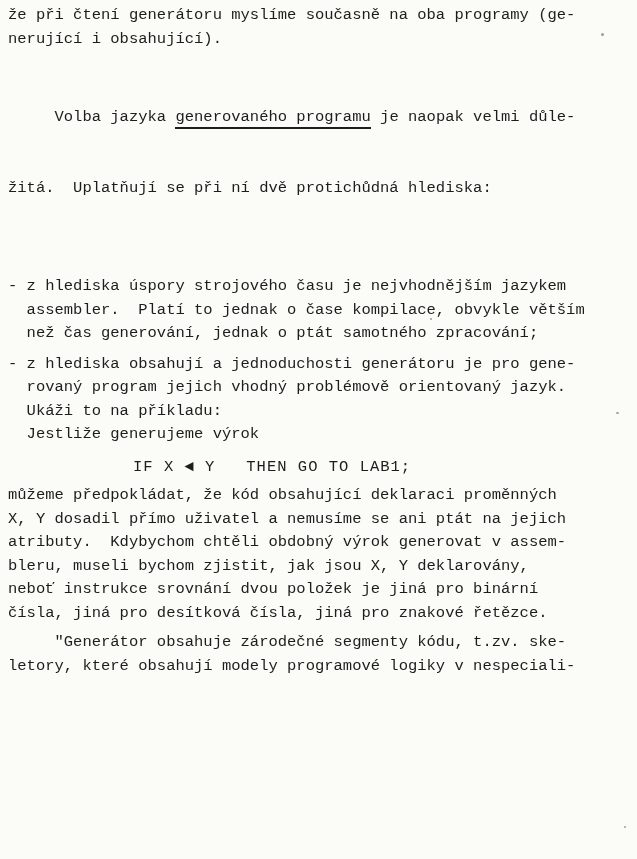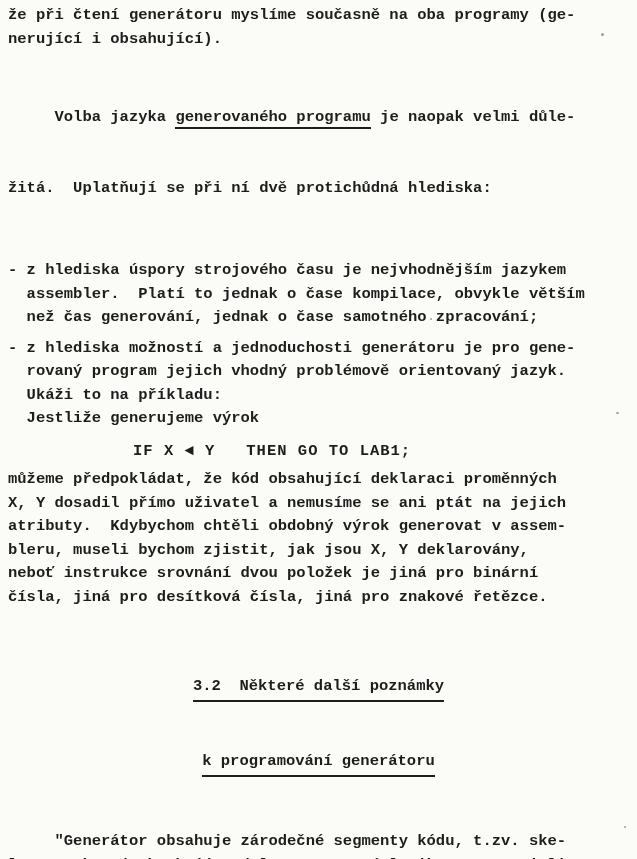--- a/index.html
+++ b/index.html
@@ -10,29 +10,29 @@
   .page {
     position: relative;
     width: 637px;
     height: 859px;
     box-sizing: border-box;
     background: #fbfbf8;
     padding: 4px 8px 0 8px;
     overflow: hidden;
     font-family: "Liberation Mono", "DejaVu Sans Mono", monospace;
     font-size: 15.5px;
-    font-weight: bold;
+    font-weight: normal;
     line-height: 23.5px;
     color: #1e1d1b;
     text-rendering: optimizeLegibility;
   }
   .para { white-space: pre; }
   .line { white-space: pre; }
   .mt-volba    { margin-top: 8px;  }
-  .mt-bullet1  { margin-top: 12px; }
+  .mt-bullet1  { margin-top: 28px; }
   .mt-bullet2  { margin-top: 7px;  }
   .code-line   { margin: 9px 0 5px 125px; white-space: pre; letter-spacing: 1px; }
   .mt-muzeme   { margin-top: 4px;  }
   .heading     { margin-top: 18px; margin-bottom: 6px; text-align: center; white-space: pre; }
   .heading .hline { display: inline-block; border-bottom: 2px solid #1e1d1b; padding-bottom: 1px; }
   .heading-row { line-height: 25px; }
   .mt-quote    { margin-top: 6px;  }
   .u {
     border-bottom: 2px solid #1e1d1b;
     padding-bottom: 1px;
@@ -49,32 +49,28 @@
 
 <div class="page">
 
   <div class="para"><div class="line">že při čtení generátoru myslíme současně na oba programy (ge-</div><div class="line">nerující i obsahující).</div></div>
 
   <div class="para mt-volba">
     <div class="line"><span>     Volba jazyka </span><span class="u">generovaného programu</span><span> je naopak velmi důle-</span></div>
     <div><div class="line">žitá.  Uplatňují se při ní dvě protichůdná hlediska:</div></div>
   </div>
 
-  <div class="para mt-bullet1"><div class="line">- z hlediska úspory strojového času je nejvhodnějším jazykem</div><div class="line">  assembler.  Platí to jednak o čase kompilace, obvykle větším</div><div class="line">  než čas generování, jednak o čase samotného zpracování;</div></div>
+  <div class="para mt-bullet1"><div class="line">- z hlediska úspory strojového času je nejvhodnějším jazykem</div><div class="line">  assembler.  Platí to jednak o čase kompilace, obvykle větším</div><div class="line">  než čas generování, jednak o ptát samotného zpracování;</div></div>
 
-  <div class="para mt-bullet2"><div class="line">- z hlediska možností a jednoduchosti generátoru je pro gene-</div><div class="line">  rovaný program jejich vhodný problémově orientovaný jazyk.</div><div class="line">  Ukáži to na příkladu:</div><div class="line">  Jestliže generujeme výrok</div></div>
+  <div class="para mt-bullet2"><div class="line">- z hlediska obsahují a jednoduchosti generátoru je pro gene-</div><div class="line">  rovaný program jejich vhodný problémově orientovaný jazyk.</div><div class="line">  Ukáži to na příkladu:</div><div class="line">  Jestliže generujeme výrok</div></div>
 
   <div class="code-line">IF X ◄ Y   THEN GO TO LAB1;</div>
 
   <div class="para mt-muzeme"><div class="line">můžeme předpokládat, že kód obsahující deklaraci proměnných</div><div class="line">X, Y dosadil přímo uživatel a nemusíme se ani ptát na jejich</div><div class="line">atributy.  Kdybychom chtěli obdobný výrok generovat v assem-</div><div class="line">bleru, museli bychom zjistit, jak jsou X, Y deklarovány,</div><div class="line">neboť instrukce srovnání dvou položek je jiná pro binární</div><div class="line">čísla, jiná pro desítková čísla, jiná pro znakové řetězce.</div></div>
 
-  <div class="heading">
-    <div class="heading-row"><span class="hline">3.2  Některé další poznámky</span></div>
-    <div class="heading-row"><span class="hline">k programování generátoru</span></div>
-  </div>
 
   <div class="para mt-quote"><div class="line">     "Generátor obsahuje zárodečné segmenty kódu, t.zv. ske-</div><div class="line">letory, které obsahují modely programové logiky v nespeciali-</div></div>
 
   <span class="speck s1"></span>
   <span class="speck s2"></span>
   <span class="speck s3"></span>
   <span class="speck s4"></span>
 </div>
 
 </body></html>

